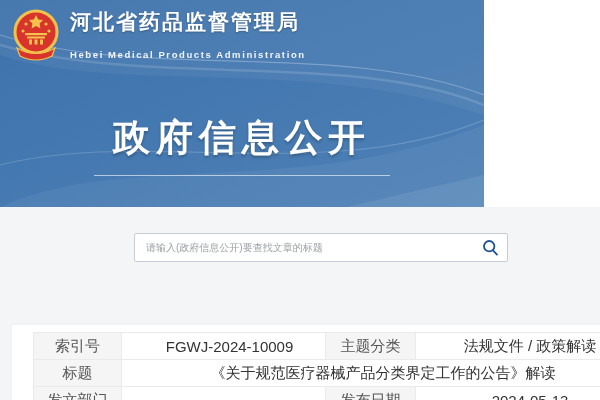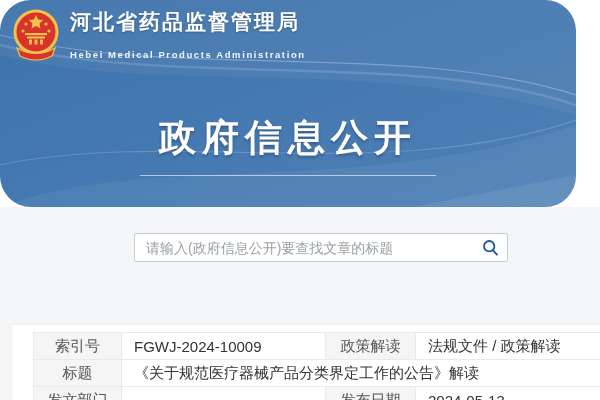--- a/index.html
+++ b/index.html
@@ -2,24 +2,23 @@
 <html><head>
 <meta charset="utf-8">
 <style>
   * { margin:0; padding:0; box-sizing:border-box; }
   html,body { width:600px; height:400px; overflow:hidden; background:#fff; }
   body { font-family:"Liberation Sans","DejaVu Sans",sans-serif; }
   .page { position:relative; width:600px; height:400px; overflow:hidden; }
 
   
   .top-banner {
-    position:relative; width:576px; height:207px;
+    position:relative; width:484px; height:207px;
     background:linear-gradient(160deg,#3e72ab 0%,#4478b0 45%,#4e81b6 100%);
     overflow:hidden;
-    border-radius:31px;
   }
   .waves { position:absolute; inset:0; width:100%; height:100%; }
 
   .header-row {
     position:absolute; top:8px; left:10px;
     display:flex; align-items:center; z-index:2;
   }
   .emblem { width:52px; height:54px; flex:0 0 auto; }
   .org-names { margin-left:8px; }
   .org-zh {
@@ -44,21 +43,21 @@
   
   .content { position:relative; width:600px; height:193px; background:#f4f5f6; }
 
   .search-box {
     position:absolute; left:134px; top:26px; width:374px; height:29px;
     background:#ffffff; border:1px solid #c7cdd4; border-radius:2px;
     display:flex; align-items:center;
   }
   .search-input {
     flex:1; border:none; outline:none; background:transparent;
-    font-size:14px; color:#333; padding:0 8px 0 11px;
+    font-size:10px; color:#333; padding:0 8px 0 11px;
     font-family:"Liberation Sans","DejaVu Sans",sans-serif;
   }
   .search-input::placeholder { color:#9aa0a6; }
   .search-btn {
     width:34px; height:100%; border:none; background:transparent; cursor:pointer;
     display:flex; align-items:center; justify-content:center;
   }
 
   .breadcrumb {
     position:absolute; left:18px; top:82px;
@@ -74,21 +73,21 @@
   }
   table.info { border-collapse:collapse; width:600px; table-layout:fixed; }
   table.info td {
     border:1px solid #e9eaeb; height:27px; font-size:15px;
     vertical-align:middle;
   }
   td.lbl {
     background:#f5f5f5; color:#555; text-align:center; width:88px;
   }
   td.lbl.lbl2 { width:90px; }
-  td.val { color:#333; padding-left:12px; text-align:left; }
+  td.val { color:#333; padding-left:12px; text-align:center; }
   td.val.v1 { width:204px; }
 </style>
 </head>
 <body>
 
 <div class="page">
 
   <div class="top-banner">
     <svg class="waves" viewBox="0 0 600 207" preserveAspectRatio="none" aria-hidden="true">
       <path d="M0,55 C150,95 380,55 600,115 L600,0 L0,0 Z" fill="rgba(255,255,255,0.05)"></path>
@@ -138,21 +137,21 @@
       </button>
     </div>
 
 
     <div class="card">
       <table class="info">
         <tbody>
             <tr>
           <td class="lbl">索引号</td>
           <td class="val v1">FGWJ-2024-10009</td>
-          <td class="lbl lbl2">政策解读</td>
+          <td class="lbl lbl2">主题分类</td>
           <td class="val">法规文件 / 政策解读</td>
         </tr>
         <tr>
           <td class="lbl">标题</td>
           <td class="val" colspan="3">《关于规范医疗器械产品分类界定工作的公告》解读</td>
         </tr>
         <tr>
           <td class="lbl">发文部门</td>
           <td class="val v1"></td>
           <td class="lbl lbl2">发布日期</td>

